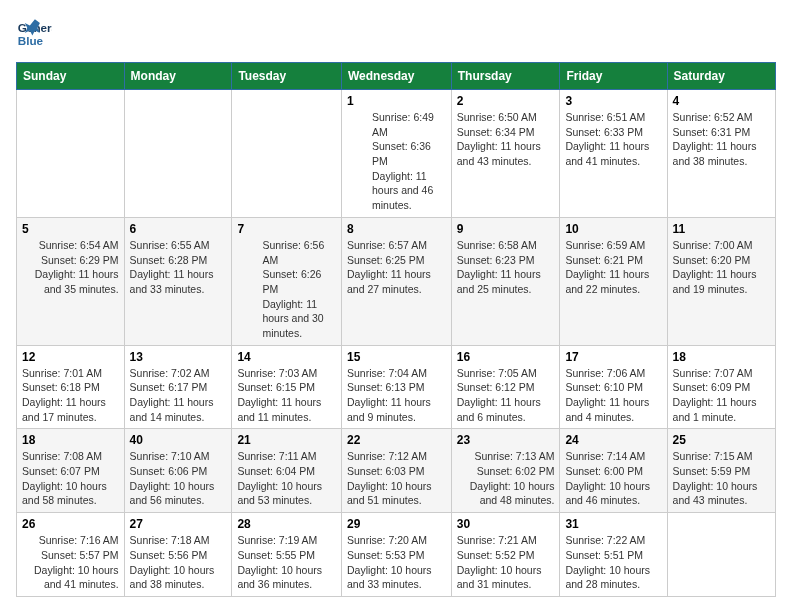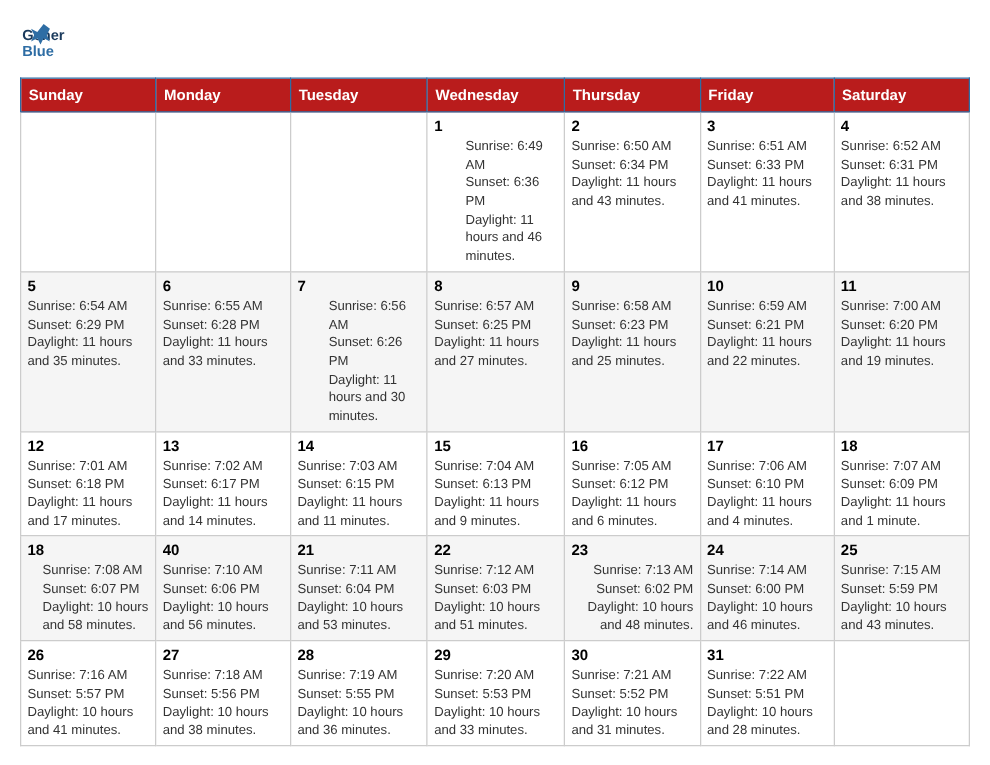--- a/index.html
+++ b/index.html
@@ -42,21 +42,21 @@
     .location {
       font-size: 14px;
       color: #333;
     }
     table {
       width: 100%;
       border-collapse: collapse;
       font-size: 11px;
     }
     thead tr th {
-      background: #b91c1c;
+      background: #15803d;
       color: #fff;
       text-align: left;
       padding: 6px 6px;
       font-size: 12px;
       font-weight: bold;
       border: 1px solid #2e6da4;
     }
     tbody tr td {
       border: 1px solid #ccc;
       vertical-align: top;
@@ -141,21 +141,21 @@
         <td>
           <div class="day-num">4</div>
           <div class="day-info" style="white-space: pre-line;">Sunrise: 6:52 AM
 Sunset: 6:31 PM
 Daylight: 11 hours and 38 minutes.</div>
         </td>
       </tr>
       <tr>
         <td>
           <div class="day-num">5</div>
-          <div class="day-info" style="white-space: pre-line;">Sunrise: 6:54 AM
+          <div class="day-info" style="white-space: pre-line; text-align: right;">Sunrise: 6:54 AM
 Sunset: 6:29 PM
 Daylight: 11 hours and 35 minutes.</div>
         </td>
         <td>
           <div class="day-num">6</div>
           <div class="day-info" style="white-space: pre-line;">Sunrise: 6:55 AM
 Sunset: 6:28 PM
 Daylight: 11 hours and 33 minutes.</div>
         </td>
         <td>
@@ -229,21 +229,21 @@
         <td>
           <div class="day-num">18</div>
           <div class="day-info" style="white-space: pre-line;">Sunrise: 7:07 AM
 Sunset: 6:09 PM
 Daylight: 11 hours and 1 minute.</div>
         </td>
       </tr>
       <tr>
         <td>
           <div class="day-num">18</div>
-          <div class="day-info" style="white-space: pre-line; margin-left: 12px;">Sunrise: 7:08 AM
+          <div class="day-info" style="white-space: pre-line;">Sunrise: 7:08 AM
 Sunset: 6:07 PM
 Daylight: 10 hours and 58 minutes.</div>
         </td>
         <td>
           <div class="day-num">40</div>
           <div class="day-info" style="white-space: pre-line;">Sunrise: 7:10 AM
 Sunset: 6:06 PM
 Daylight: 10 hours and 56 minutes.</div>
         </td>
         <td>
@@ -273,21 +273,21 @@
         <td>
           <div class="day-num">25</div>
           <div class="day-info" style="white-space: pre-line;">Sunrise: 7:15 AM
 Sunset: 5:59 PM
 Daylight: 10 hours and 43 minutes.</div>
         </td>
       </tr>
       <tr>
         <td>
           <div class="day-num">26</div>
-          <div class="day-info" style="white-space: pre-line;">Sunrise: 7:16 AM
+          <div class="day-info" style="white-space: pre-line; text-align: right;">Sunrise: 7:16 AM
 Sunset: 5:57 PM
 Daylight: 10 hours and 41 minutes.</div>
         </td>
         <td>
           <div class="day-num">27</div>
           <div class="day-info" style="white-space: pre-line;">Sunrise: 7:18 AM
 Sunset: 5:56 PM
 Daylight: 10 hours and 38 minutes.</div>
         </td>
         <td>

